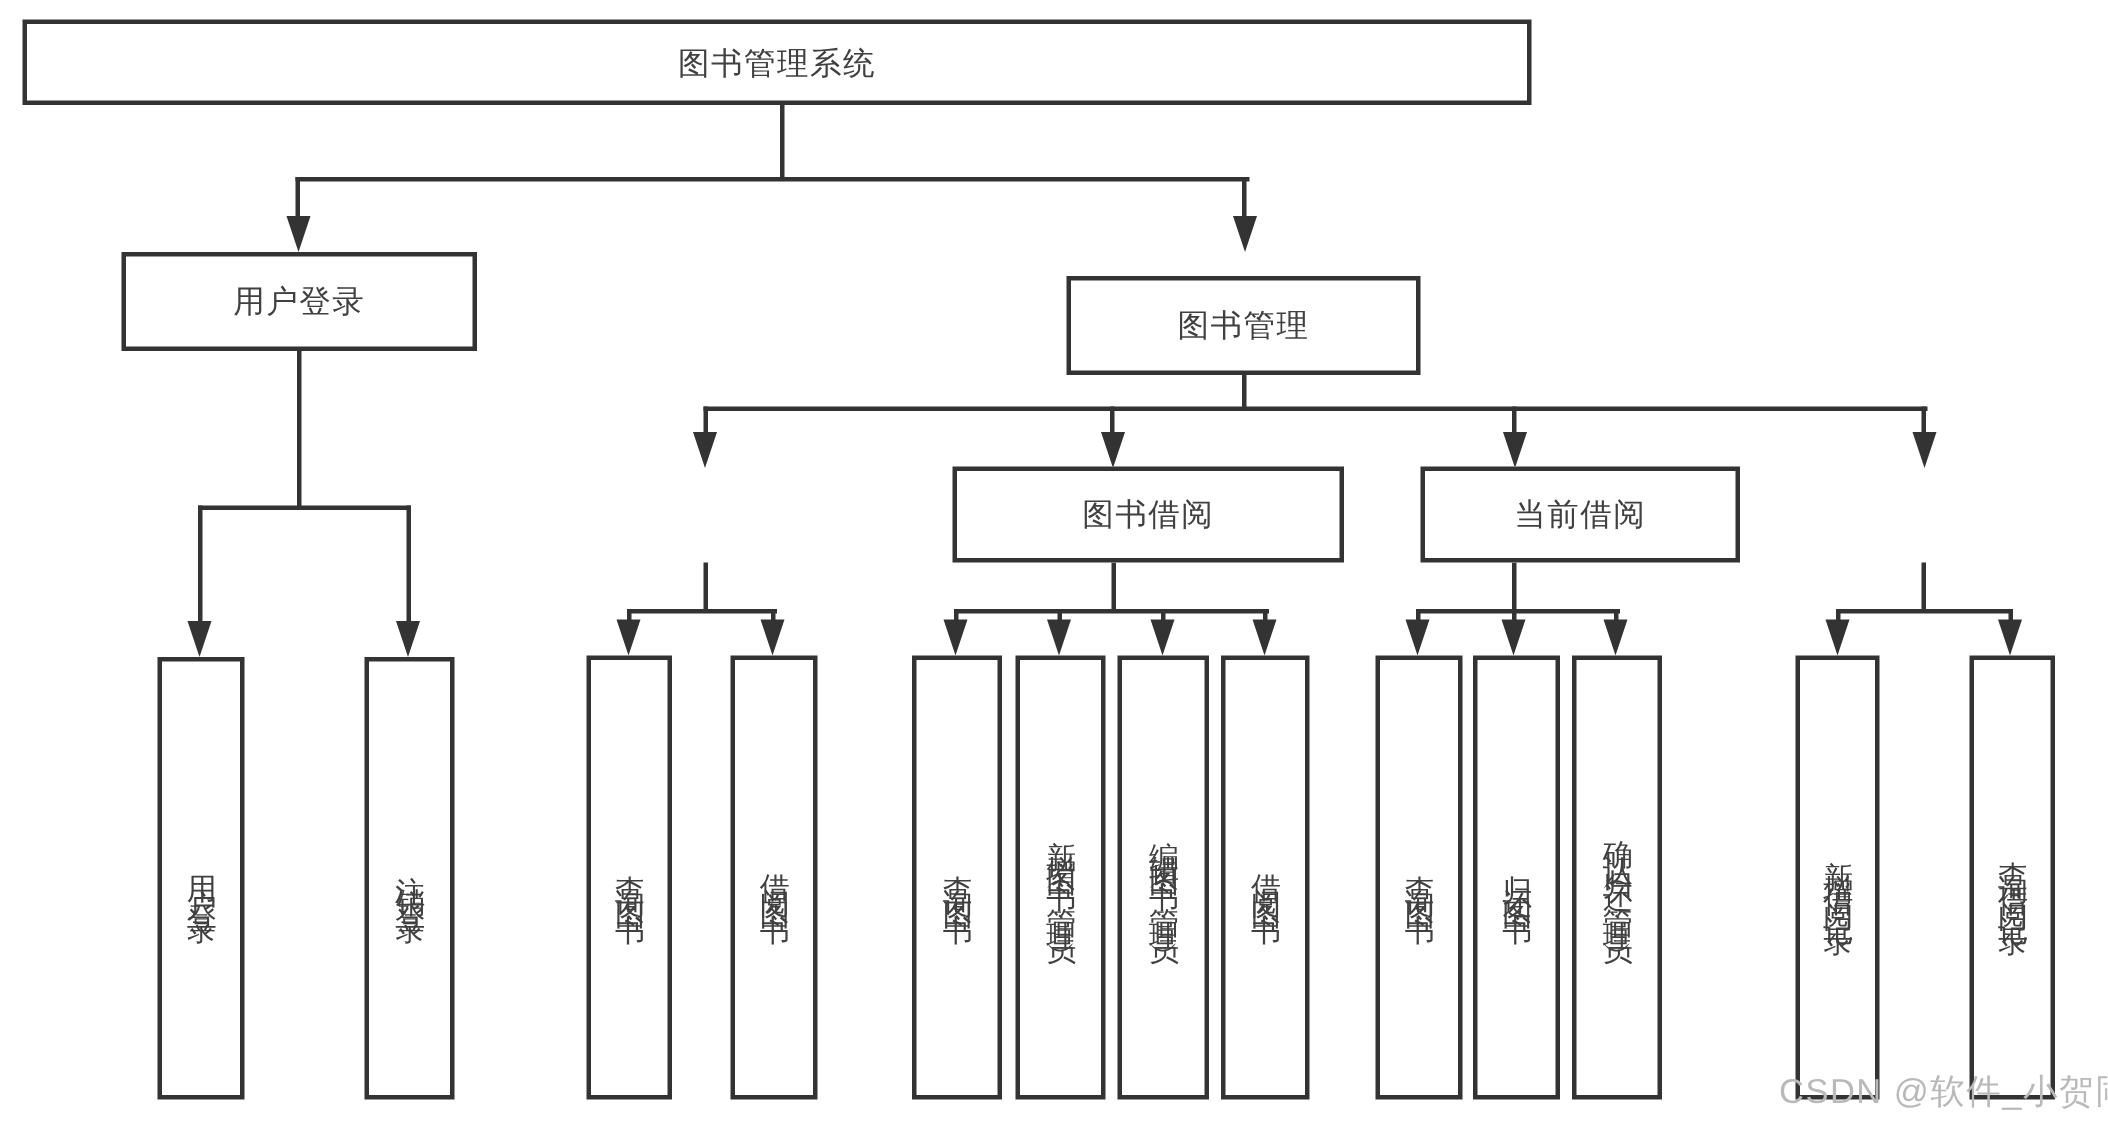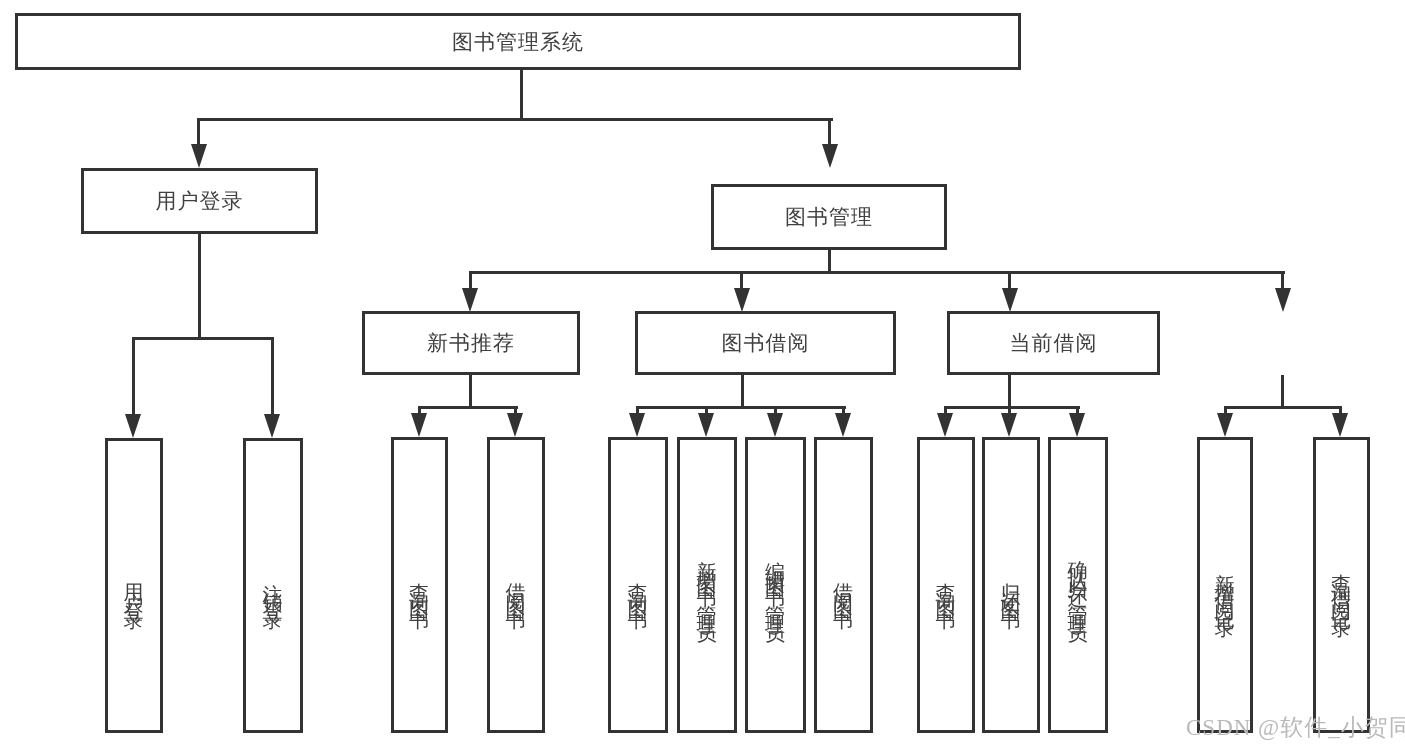--- a/index.html
+++ b/index.html
@@ -1,20 +1,20 @@
 <!DOCTYPE html>
 <html><head>
 <meta charset="utf-8">
 <style>
   html,body{margin:0;padding:0;background:#ffffff;}
   .canvas{
     position:relative;
     width:1405px;height:747px;
     background:#ffffff;
-    font-family:Liberation Serif, serif;
+    font-family:Liberation Sans, sans-serif;
     overflow:hidden;
   }
   .box{
     position:absolute;
     box-sizing:border-box;
     border:3px solid #333333;
     background:#ffffff;
     display:flex;
     align-items:center;
     justify-content:center;
@@ -113,21 +113,20 @@
   <div class="vline" style="left:1224px;top:406px;width:3px;height:10px;"></div>
   <div class="arrow" style="left:1217px;top:413px;"></div>
   <div class="vline" style="left:1339px;top:406px;width:3px;height:10px;"></div>
   <div class="arrow" style="left:1332px;top:413px;"></div>
 
   <div class="box hbox" style="left:15px;top:13px;width:1006px;height:57px;">图书管理系统</div>
 
   <div class="box hbox" style="left:81px;top:168px;width:237px;height:66px;">用户登录</div>
   <div class="box hbox" style="left:711px;top:168px;width:236px;height:66px;margin-top:16px;">图书管理</div>
 
-  <div class="box hbox" style="left:362px;top:311px;width:218px;height:64px;">新书推荐</div>
   <div class="box hbox" style="left:635px;top:311px;width:261px;height:64px;">图书借阅</div>
   <div class="box hbox" style="left:947px;top:311px;width:213px;height:64px;">当前借阅</div>
 
   <div class="box vbox" style="left:105px;top:438px;width:58px;height:295px;">用户登录</div>
   <div class="box vbox" style="left:243px;top:438px;width:60px;height:295px;">注销登录</div>
 
   <div class="box vbox" style="left:391px;top:437px;width:57px;height:296px;">查询图书</div>
   <div class="box vbox" style="left:487px;top:437px;width:58px;height:296px;">借阅图书</div>
 
   <div class="box vbox" style="left:608px;top:437px;width:60px;height:296px;">查询图书</div>

